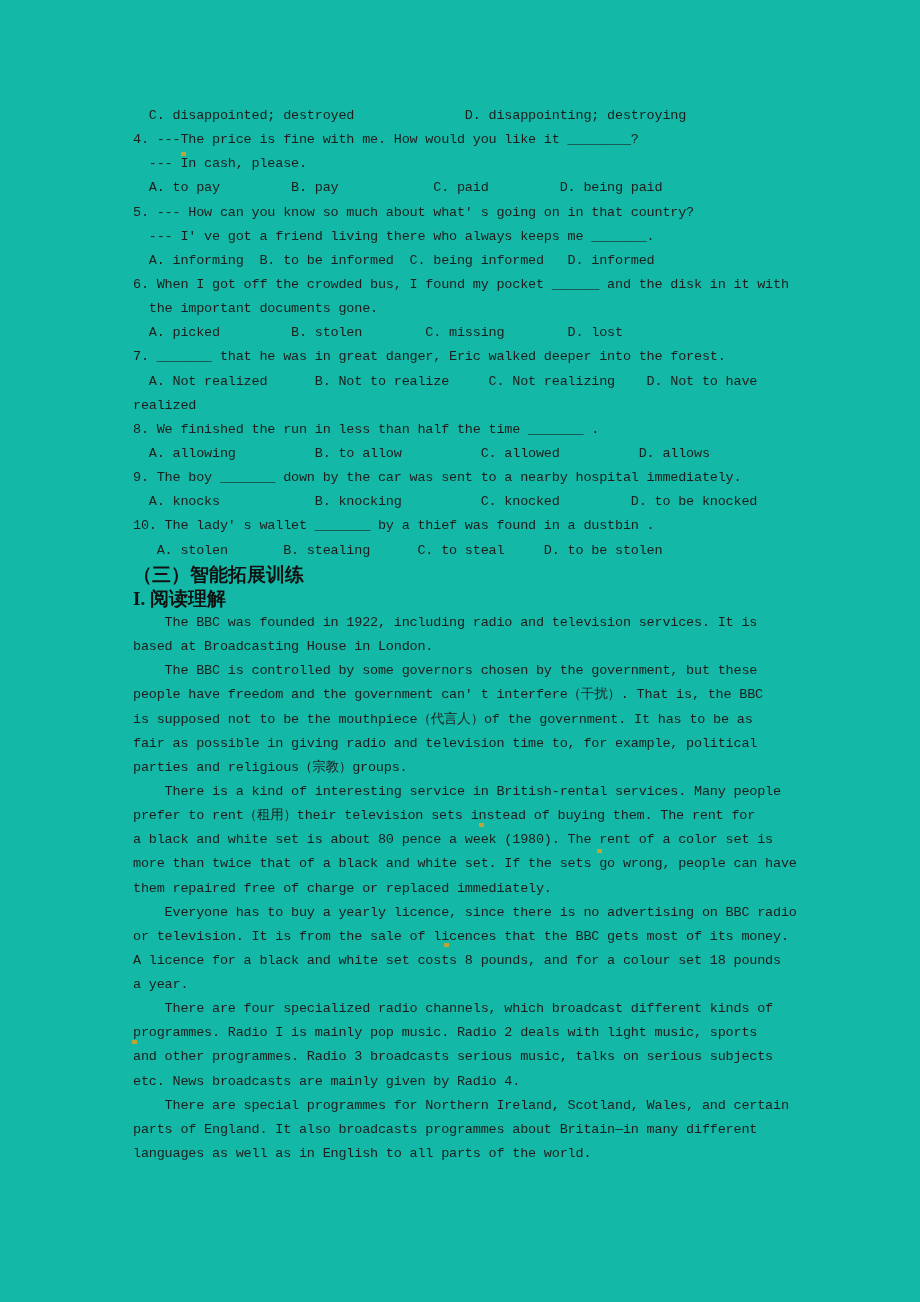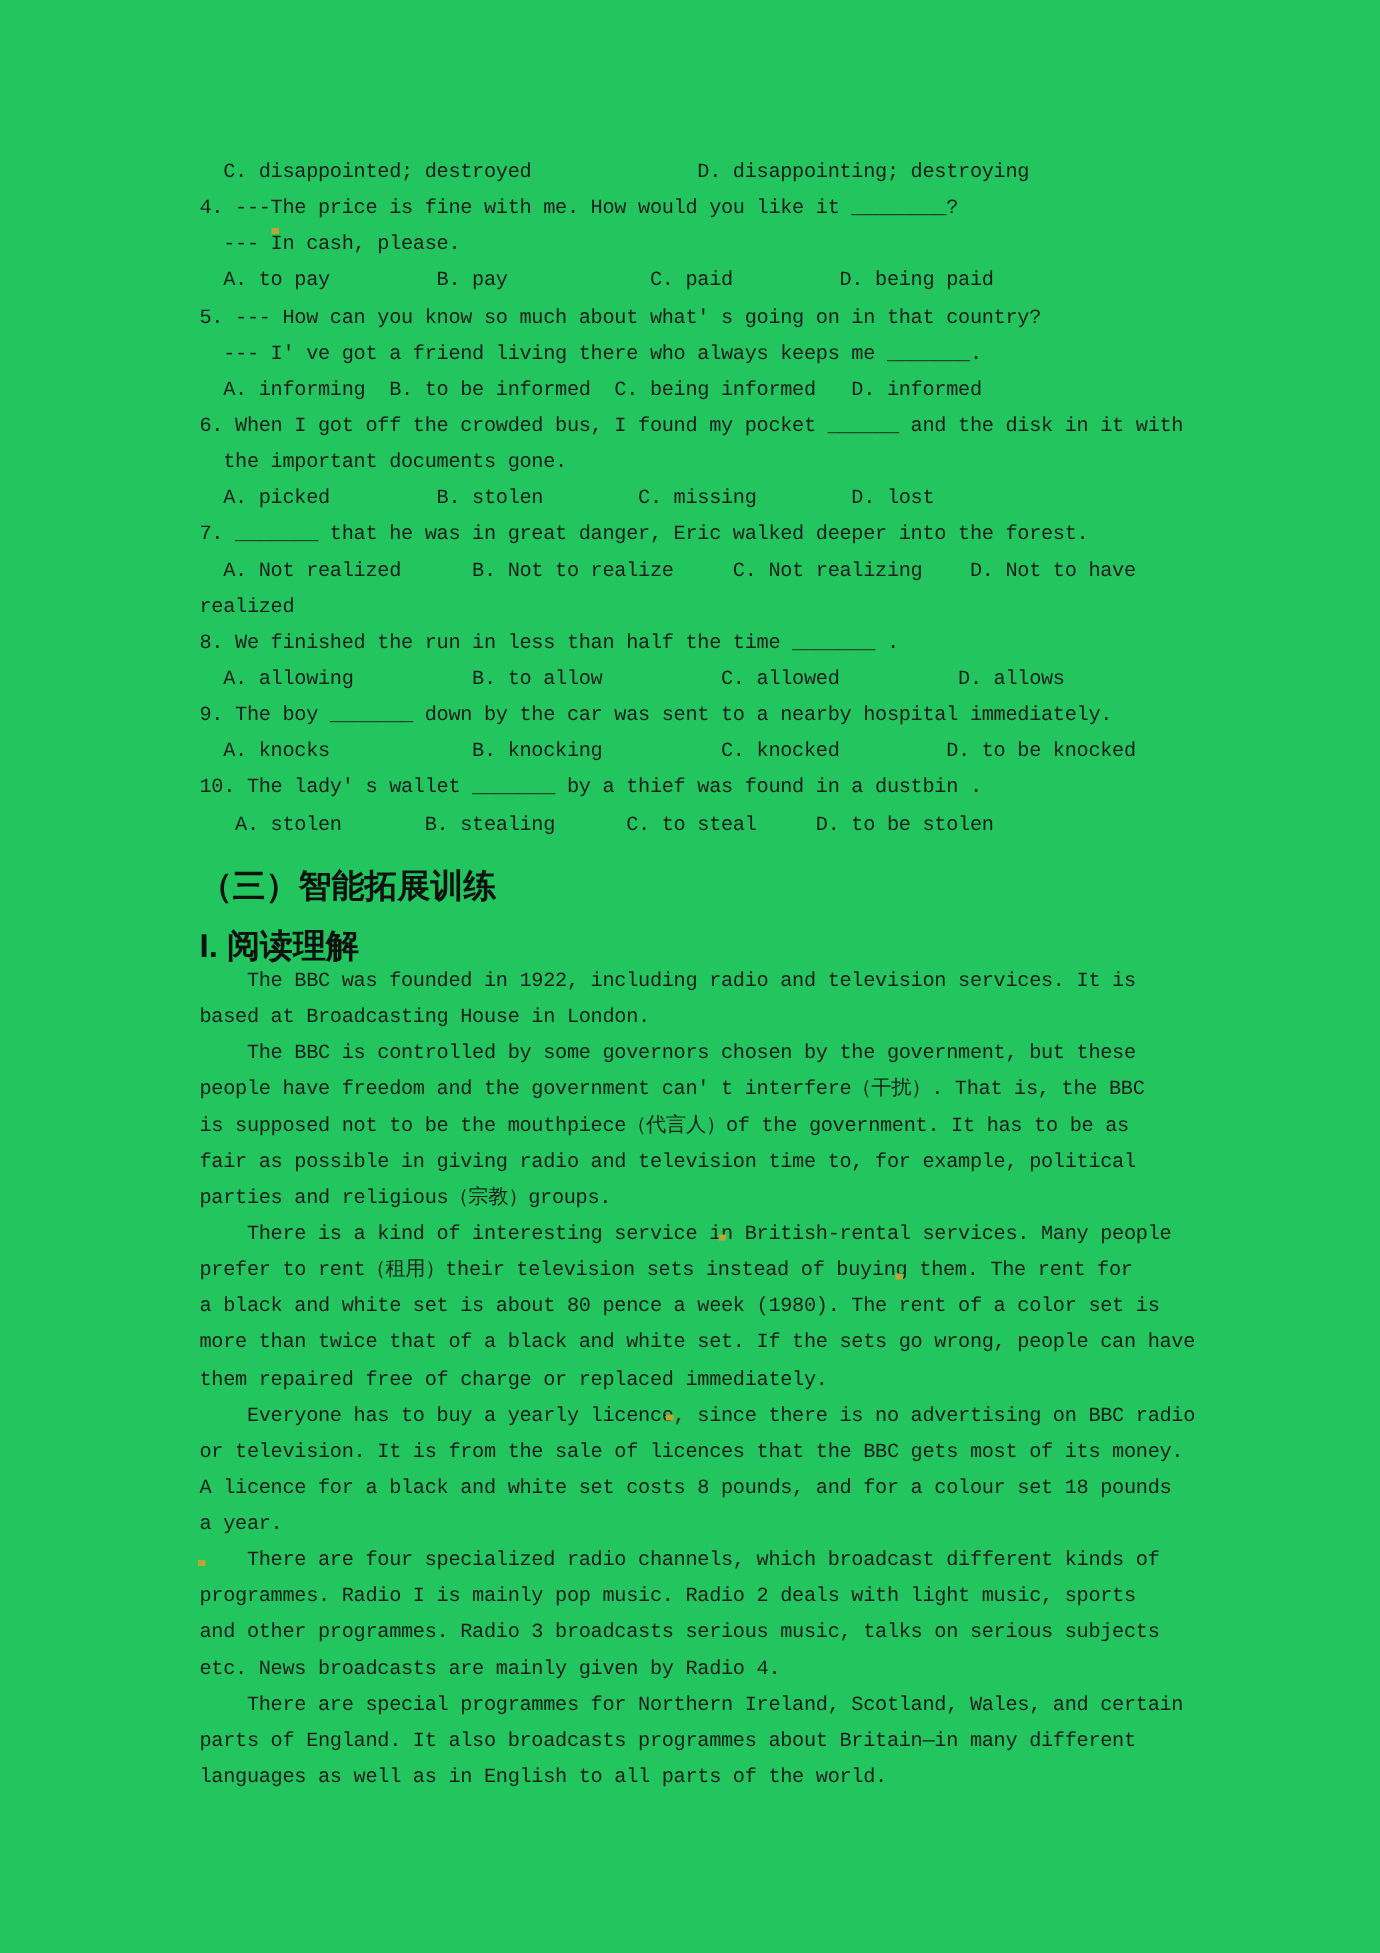--- a/index.html
+++ b/index.html
@@ -1,42 +1,41 @@
 <!DOCTYPE html>
 <html><head>
 <meta charset="utf-8">
 <style>
   html,body{margin:0;padding:0;background:#ffffff;}
   .page{
     position:relative;
     width:920px;
     height:1302px;
-    background:#22c55e;
+    background:#14b8a6;
     overflow:hidden;
     font-family:"Liberation Mono", monospace;
   }
   .textblock{
     position:absolute;
     left:133px;
     top:104px;
     width:700px;
     font-size:13.5px;
     letter-spacing:-0.2px;
     line-height:24.15px;
     white-space:pre;
     color:#1e1e1e;
   }
   .line{height:24.15px;}
   .line.heading{
-    font-family:Liberation Sans, sans-serif;
+    font-family:Liberation Serif, serif;
     font-weight:700;
-    font-size:22px;
+    font-size:19px;
     letter-spacing:0;
     color:#111111;
-    margin-top:16px;
   }
   .mark{
     position:absolute;
     width:5px;
     height:4px;
   }
 </style>
 </head>
 <body style="background: rgb(255, 255, 255);">
 

